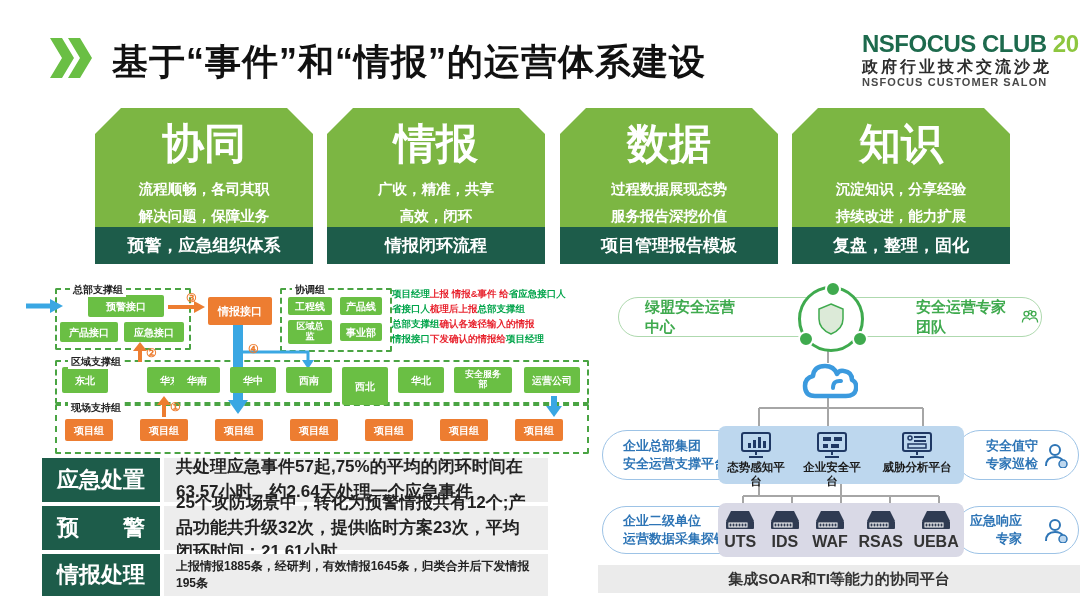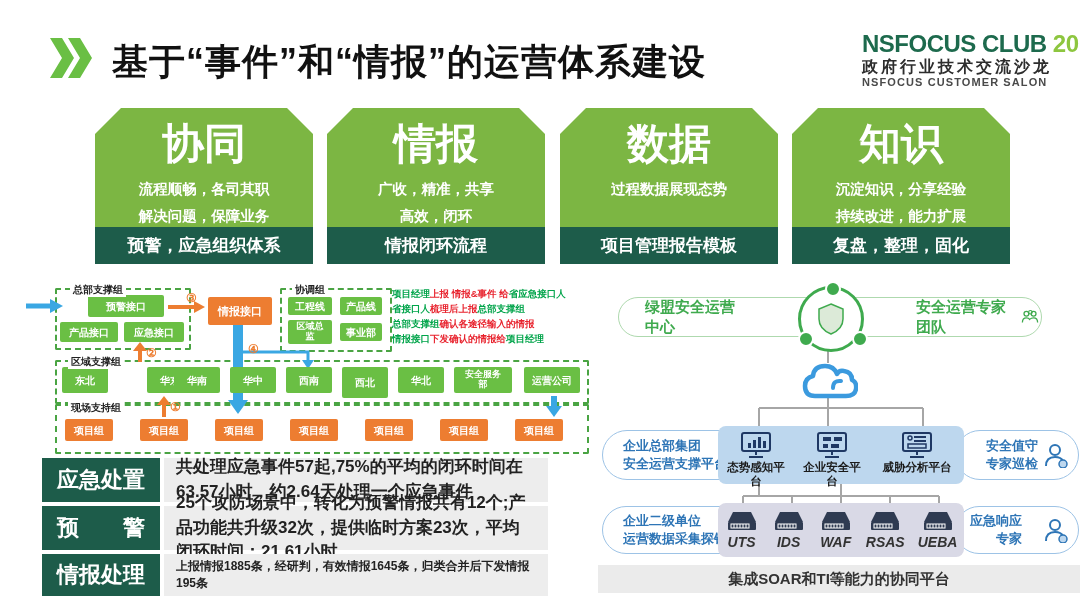--- a/index.html
+++ b/index.html
@@ -45,21 +45,21 @@
   .pill{position:absolute;background:#fff;border:1.5px solid #9dc3e6;border-radius:26px;color:#2e75b6;
         font-weight:bold;font-size:13px;line-height:1.35;display:flex;align-items:center;box-sizing:border-box;}
   .pill-green{border-color:#aed9ae;color:#3faa4e;font-size:15px;}
   .bluebox{position:absolute;left:718px;top:426px;width:246px;height:58px;background:#bdd7ee;border-radius:8px;
            display:flex;justify-content:space-around;align-items:flex-start;padding-top:5px;box-sizing:border-box;z-index:2;}
   .graybox{position:absolute;left:718px;top:503px;width:246px;height:54px;background:#d9d9e6;border-radius:8px;
            display:flex;justify-content:space-around;align-items:center;z-index:2;}
   .plat{display:flex;flex-direction:column;align-items:center;}
   .platlabel{font-size:11.5px;color:#1a1a1a;font-weight:bold;text-align:center;line-height:1.2;margin-top:2px;}
   .dev{display:flex;flex-direction:column;align-items:center;}
-  .devlabel{font-size:14px;color:#333;font-weight:bold;margin-top:2px;font-style:italic;}
+  .devlabel{font-size:16px;color:#333;font-weight:bold;margin-top:2px;}
   .emblem{position:absolute;left:798px;top:286px;width:60px;height:60px;border:3px solid #3faa4e;border-radius:50%;
           background:#fff;z-index:3;}
   .emblem .dot{position:absolute;width:12px;height:12px;border-radius:50%;background:#3faa4e;border:2px solid #fff;}
   .bottombar{position:absolute;left:598px;top:565px;width:482px;height:28px;background:#ebebeb;color:#333;
              font-size:15px;font-weight:bold;display:flex;align-items:center;justify-content:center;}
   svg{display:block;}
   .overlay{position:absolute;left:0;top:0;width:1080px;height:603px;pointer-events:none;z-index:1;}
 </style>
 </head>
 <body>
@@ -85,20 +85,21 @@
   </div>
   <div class="pillar" style="left:327px;">
     <h2>情报</h2>
     <div class="pline">广收，精准，共享</div>
     <div class="pline">高效，闭环</div>
     <div class="pfoot">情报闭环流程</div>
   </div>
   <div class="pillar" style="left:560px;">
     <h2>数据</h2>
     <div class="pline">过程数据展现态势</div>
+    <div class="pline">服务报告深挖价值</div>
     <div class="pfoot">项目管理报告模板</div>
   </div>
   <div class="pillar" style="left:792px;">
     <h2>知识</h2>
     <div class="pline">沉淀知识，分享经验</div>
     <div class="pline">持续改进，能力扩展</div>
     <div class="pfoot">复盘，整理，固化</div>
   </div>
 
   <svg class="overlay" viewBox="0 0 1080 603">
@@ -148,21 +149,21 @@
   <div class="gbox" style="left:288px;top:320px;width:44px;height:24px;font-size:9px;padding:0 6px;box-sizing:border-box;">区域总监</div>
   <div class="gbox" style="left:340px;top:323px;width:42px;height:18px;">事业部</div>
 
   <div class="dashedbox" style="left:55px;top:360px;width:530px;height:40px;"></div>
   <div class="grouplabel" style="left:68px;top:355px;">区域支撑组</div>
   <div class="gbox" style="left:62px;top:367px;width:46px;height:26px;">东北</div>
   <div class="gbox" style="left:118px;top:367px;width:46px;height:26px;margin-left:29px;">华东</div>
   <div class="gbox" style="left:174px;top:367px;width:46px;height:26px;">华南</div>
   <div class="gbox" style="left:230px;top:367px;width:46px;height:26px;">华中</div>
   <div class="gbox" style="left:286px;top:367px;width:46px;height:26px;">西南</div>
-  <div class="gbox" style="left:342px;top:367px;width:46px;height:31px;">西北</div>
+  <div class="gbox" style="left:342px;top:367px;width:46px;height:38px;">西北</div>
   <div class="gbox" style="left:398px;top:367px;width:46px;height:26px;">华北</div>
   <div class="gbox" style="left:454px;top:367px;width:58px;height:26px;font-size:9px;padding:0 8px;box-sizing:border-box;">安全服务部</div>
   <div class="gbox" style="left:524px;top:367px;width:56px;height:26px;">运营公司</div>
 
   <div class="dashedbox" style="left:55px;top:404px;width:530px;height:46px;"></div>
   <div class="grouplabel" style="left:68px;top:401px;">现场支持组</div>
   <div class="obox" style="left:65px;top:419px;width:48px;height:22px;">项目组</div>
   <div class="obox" style="left:140px;top:419px;width:48px;height:22px;">项目组</div>
   <div class="obox" style="left:215px;top:419px;width:48px;height:22px;">项目组</div>
   <div class="obox" style="left:290px;top:419px;width:48px;height:22px;">项目组</div>

